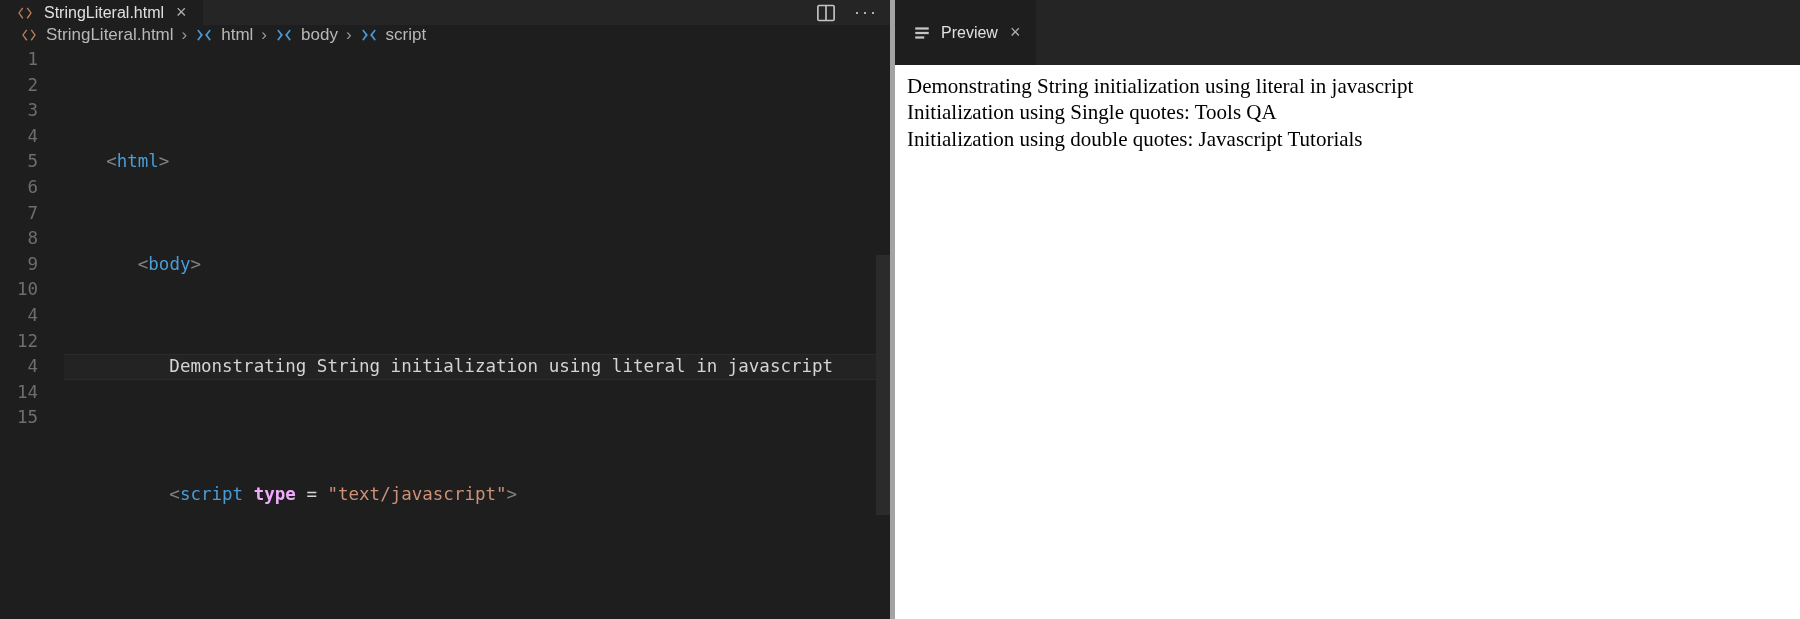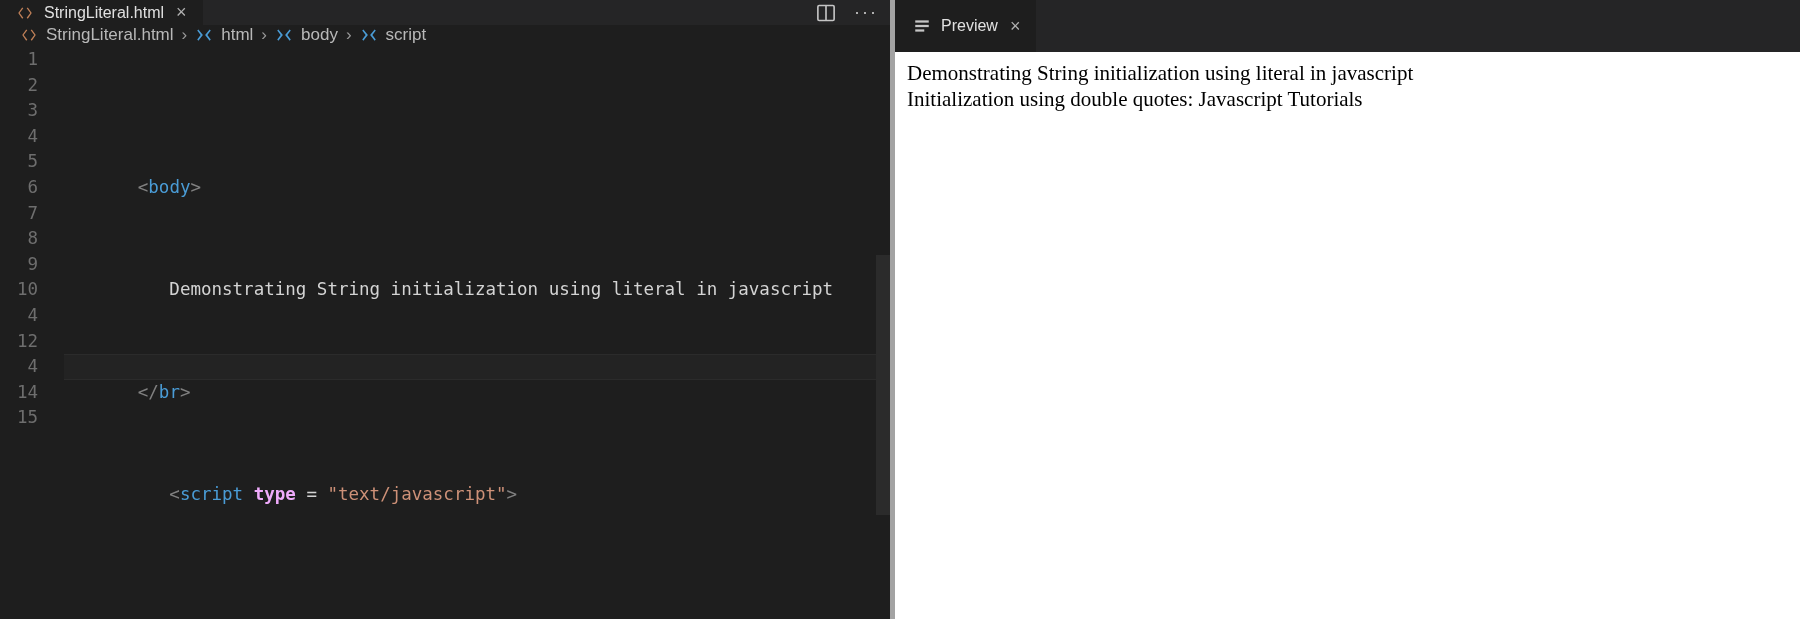--- a/index.html
+++ b/index.html
@@ -20,21 +20,21 @@
     position: relative;
   }
   .preview-pane {
     flex: 1;
     display: flex;
     flex-direction: column;
     background: #ffffff;
   }
   
   .tab-bar {
-    height: 52px;
+    height: 65px;
     background: #252526;
     display: flex;
     align-items: stretch;
     position: relative;
   }
   .preview-pane .tab-bar {
     background: #252526;
   }
   .tab {
     display: flex;
@@ -225,26 +225,26 @@
         <div>10</div>
         <div>4</div>
         <div>12</div>
         <div>4</div>
         <div>14</div>
         <div>15</div>
     </div>
     <div class="code">
       <div class="hl-line" style="top:calc(2px + 25.6px*12);"></div>
 
+      <div class="code-line">    <span class="c-punc">&lt;</span><span class="c-tag">html</span><span class="c-punc">&gt;</span></div>
 
       <div class="code-line">       <span class="c-punc">&lt;</span><span class="c-tag">body</span><span class="c-punc">&gt;</span></div>
 
       <div class="code-line">          <span class="c-txt">Demonstrating String initialization using literal in javascript</span></div>
 
-      <div class="code-line">       <span class="c-punc">&lt;/</span><span class="c-tag">br</span><span class="c-punc">&gt;</span></div>
 
       <div class="code-line">          <span class="c-punc">&lt;</span><span class="c-tag">script</span> <span class="c-attr">type</span> <span class="c-op">=</span> <span class="c-str">"text/javascript"</span><span class="c-punc">&gt;</span></div>
 
       
 
       
 
       
 
       
@@ -276,15 +276,16 @@
             <rect x="2" y="7" width="12" height="2" fill="#c5c5c5"></rect>
             <rect x="2" y="11" width="8" height="2" fill="#c5c5c5"></rect>
           </svg>
       </span>
       <span>Preview</span>
       <span class="close">×</span>
     </div>
   </div>
   <div class="preview-content">
     <div>Demonstrating String initialization using literal in javascript</div>
+    <div>Initialization using Single quotes: Tools QA</div>
     <div>Initialization using double quotes: Javascript Tutorials</div>
   </div>
 </div>
 
 </body></html>

